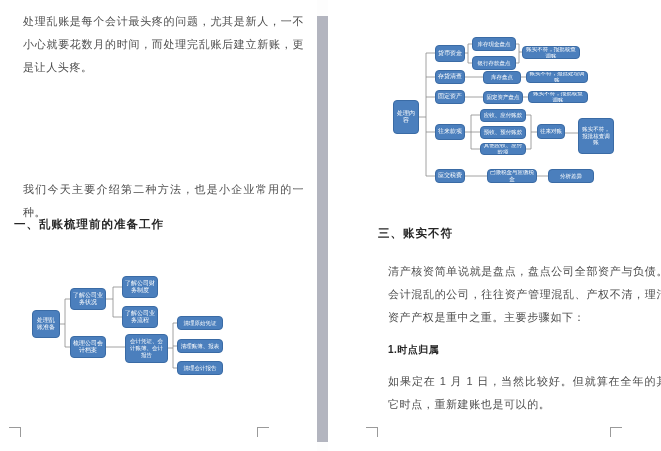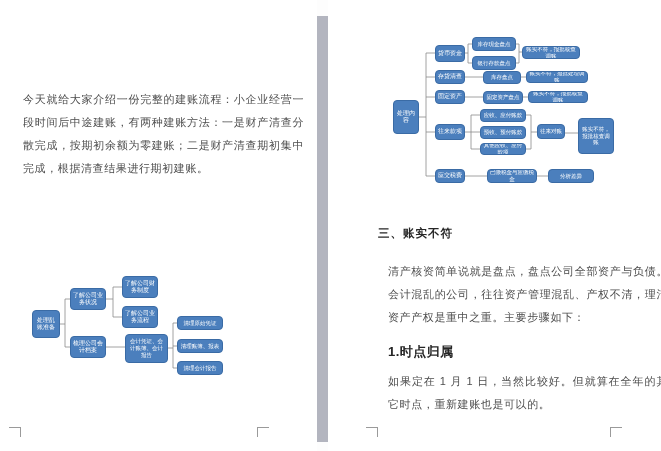--- a/index.html
+++ b/index.html
@@ -5,38 +5,40 @@
   html,body{margin:0;padding:0;background:#fdfdfd;}
   #canvas{position:relative;width:661px;height:451px;background:#fdfdfd;overflow:hidden;
           font-family:"Liberation Sans","DejaVu Sans",sans-serif;}
   .page{position:absolute;top:0;height:451px;background:#ffffff;}
   #page-left{left:0;width:317px;}
   #page-right{left:328px;width:333px;}
   #divider{position:absolute;left:317px;top:16px;width:11px;height:426px;background:#b3b5bf;}
   .para{position:absolute;color:#4d4d4d;font-size:11px;line-height:23px;letter-spacing:0.6px;
         text-align:justify;}
   .heading{position:absolute;color:#262626;font-size:11.5px;font-weight:bold;letter-spacing:1px;}
-  .subheading{position:absolute;color:#262626;font-size:13px;font-weight:bold;letter-spacing:0.5px;text-align:center;}
+  .subheading{position:absolute;color:#262626;font-size:10px;font-weight:bold;letter-spacing:0.5px;text-align:center;}
   .diagram{position:absolute;}
   .dbox{position:absolute;background:#4b7fbd;border:1px solid #3a6ba5;border-radius:4px;
         color:#fff;display:flex;align-items:center;justify-content:center;text-align:center;
         font-size:6px;line-height:1.25;padding:1px 2px;box-sizing:border-box;overflow:hidden;}
   .dbox.small{font-size:5.5px;letter-spacing:0;}
   .lines{position:absolute;left:0;top:0;}
   .cmark{position:absolute;width:11px;height:9px;border:0 solid #9a9a9a;}
   .cmark.bl{border-top-width:1px;border-right-width:1px;}
   .cmark.br{border-top-width:1px;border-left-width:1px;}
 </style>
 </head>
 <body>
 
 <div id="canvas">
 
   <div class="page" id="page-left">
-    <div class="para" style="left:23px;top:88px;width:281px;">今天就给大家介绍一份完整的建账流程：小企业经营一段时间后中途建账，有两种建账方法：一是财产清查分散完成，按期初余额为零建账；二是财产清查期初集中完成，根据清查结果进行期初建账。</div>
+    <div class="para" style="left:23px;top:10px;width:281px;">处理乱账是每个会计最头疼的问题，尤其是新人，一不小心就要花数月的时间，而处理完乱账后建立新账，更是让人头疼。</div>
+    <div class="para" style="left:23px;top:178px;width:281px;">我们今天主要介绍第二种方法，也是小企业常用的一种。</div>
+    <div class="heading" style="left:14px;top:217px;">一、乱账梳理前的准备工作</div>
 
     <div class="diagram" style="left:14px;top:270px;width:296px;height:128px;">
       <svg class="lines" width="296" height="128">
         <g stroke="#8a8a8a" stroke-width="0.8" fill="none">
           <path d="M46,54 L51,54 M51,29 L51,77 M51,29 L56,29 M51,77 L56,77"></path>
           <path d="M92,29 L99,29 M99,17 L99,47 M99,17 L108,17 M99,47 L108,47"></path>
           <path d="M92,77 L111,77"></path>
           <path d="M154,78 L159,78 M159,53 L159,98 M159,53 L163,53 M159,76 L163,76 M159,98 L163,98"></path>
         </g>
       </svg>

